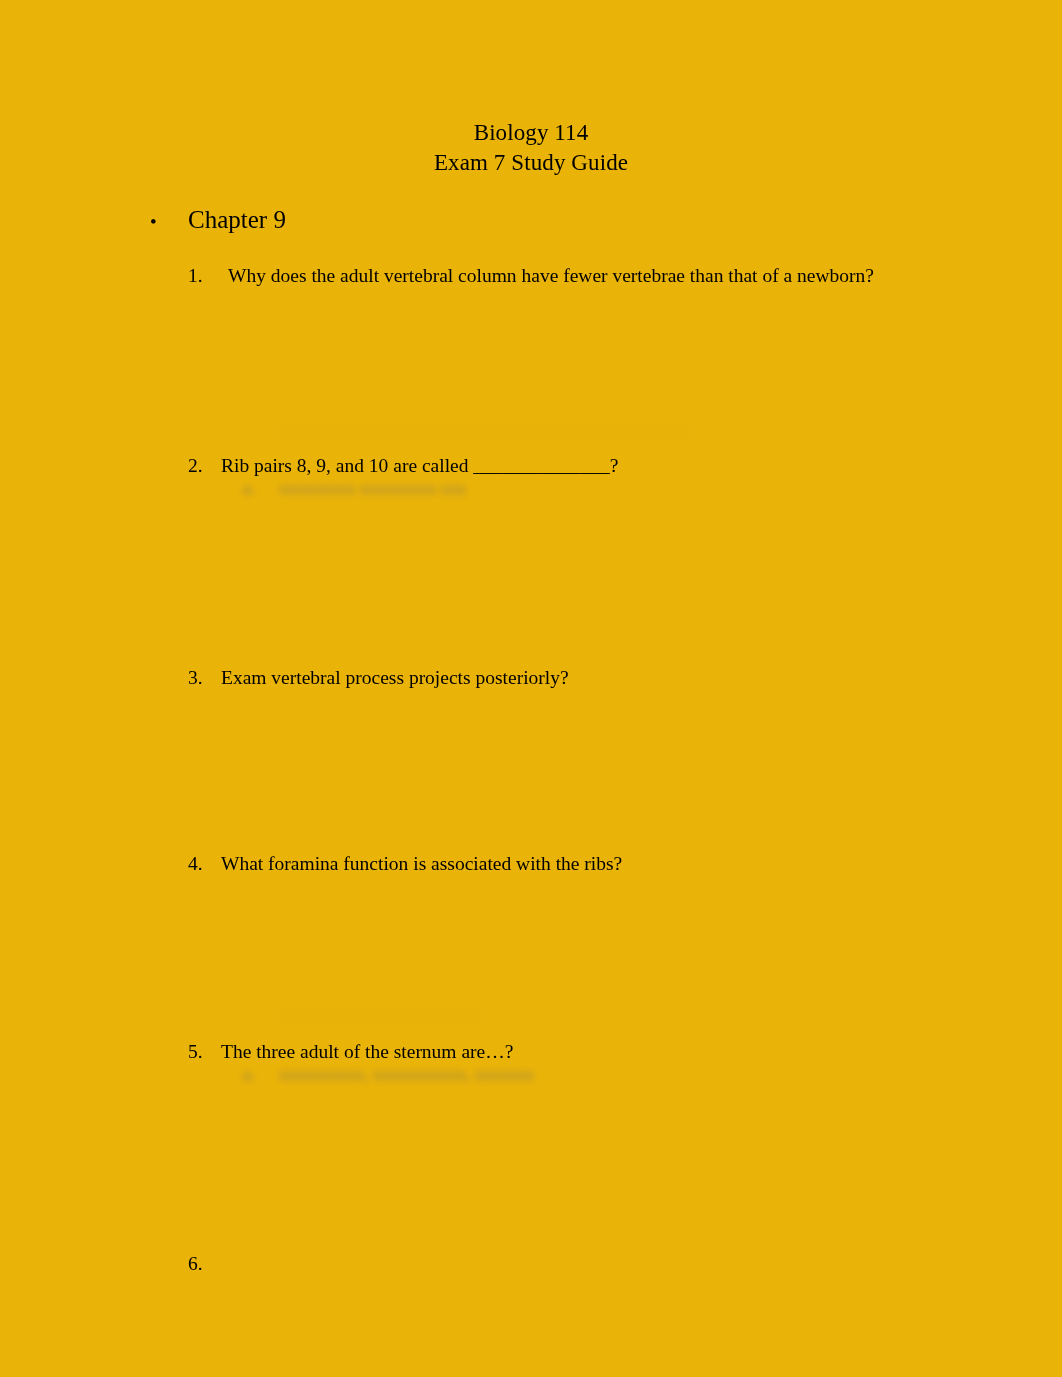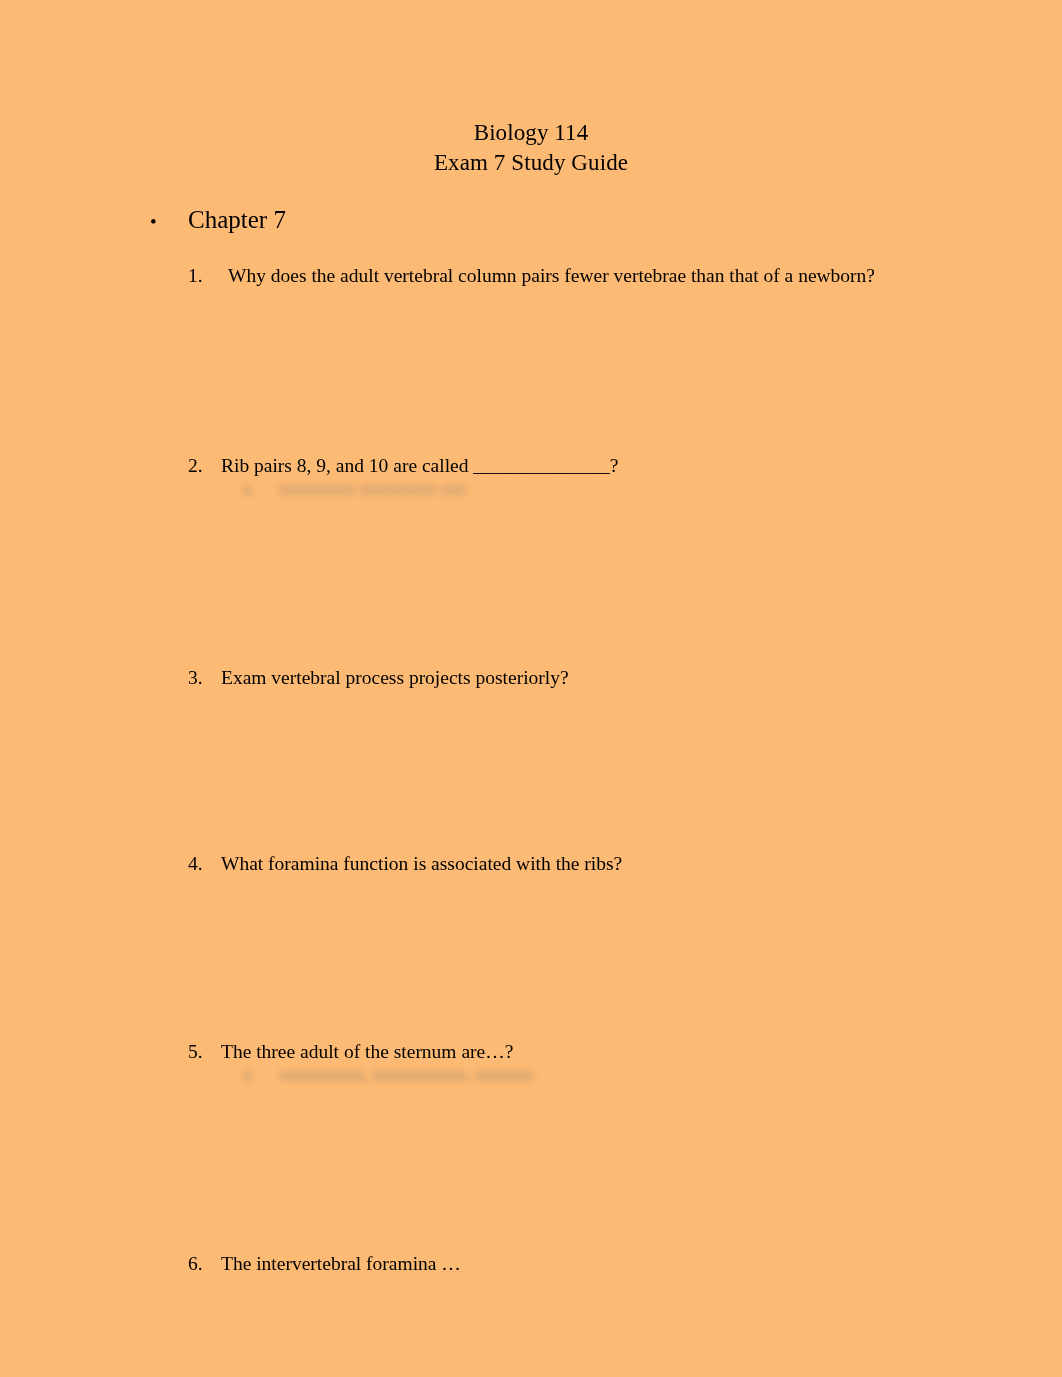--- a/index.html
+++ b/index.html
@@ -10,21 +10,21 @@
   }
   body {
     font-family: "Liberation Serif", "DejaVu Serif", serif;
     color: #000000;
     -webkit-font-smoothing: antialiased;
   }
   .page {
     position: relative;
     width: 1062px;
     height: 1377px;
-    background: #fdba74;
+    background: #eab308;
     overflow: hidden;
   }
 
   
   .doc-title {
     position: absolute;
     left: 0;
     top: 118px;
     width: 1062px;
     text-align: center;
@@ -131,26 +131,26 @@
 
 <div class="page">
 
   <div class="doc-title">
     <span class="line">Biology 114</span>
     <span class="line">Exam 7 Study Guide</span>
   </div>
 
   <div class="chapter-row">
     <span class="bullet-glyph">•</span>
-    <span class="chapter-label">Chapter 7</span>
+    <span class="chapter-label">Chapter 9</span>
   </div>
 
   <div class="question wide-gap" id="q1">
     <span class="q-num">1.</span>
-    <span class="q-text">Why does the adult vertebral column pairs fewer vertebrae than that of a newborn?</span>
+    <span class="q-text">Why does the adult vertebral column have fewer vertebrae than that of a newborn?</span>
   </div>
 
   <div class="redacted faint" id="redact-a">
     <span class="r-num"></span>
     <span>————————————————————————</span>
   </div>
 
   <div class="question" id="q2">
     <span class="q-num">2.</span>
     <span class="q-text"><span>Rib pairs 8, 9, and 10 are called </span><span class="blank-line">______________</span><span>?</span></span>
@@ -181,16 +181,15 @@
     <span class="q-text">The three adult of the sternum are…?</span>
   </div>
 
   <div class="redacted heavy" id="redact-d">
     <span class="r-num">a.</span>
     <span>xxxxxxxxxx, xxxxxxxxxxx, xxxxxxx</span>
   </div>
 
   <div class="question" id="q6">
     <span class="q-num">6.</span>
-    <span class="q-text">The intervertebral foramina …</span>
   </div>
 
 </div>
 
 </body></html>

